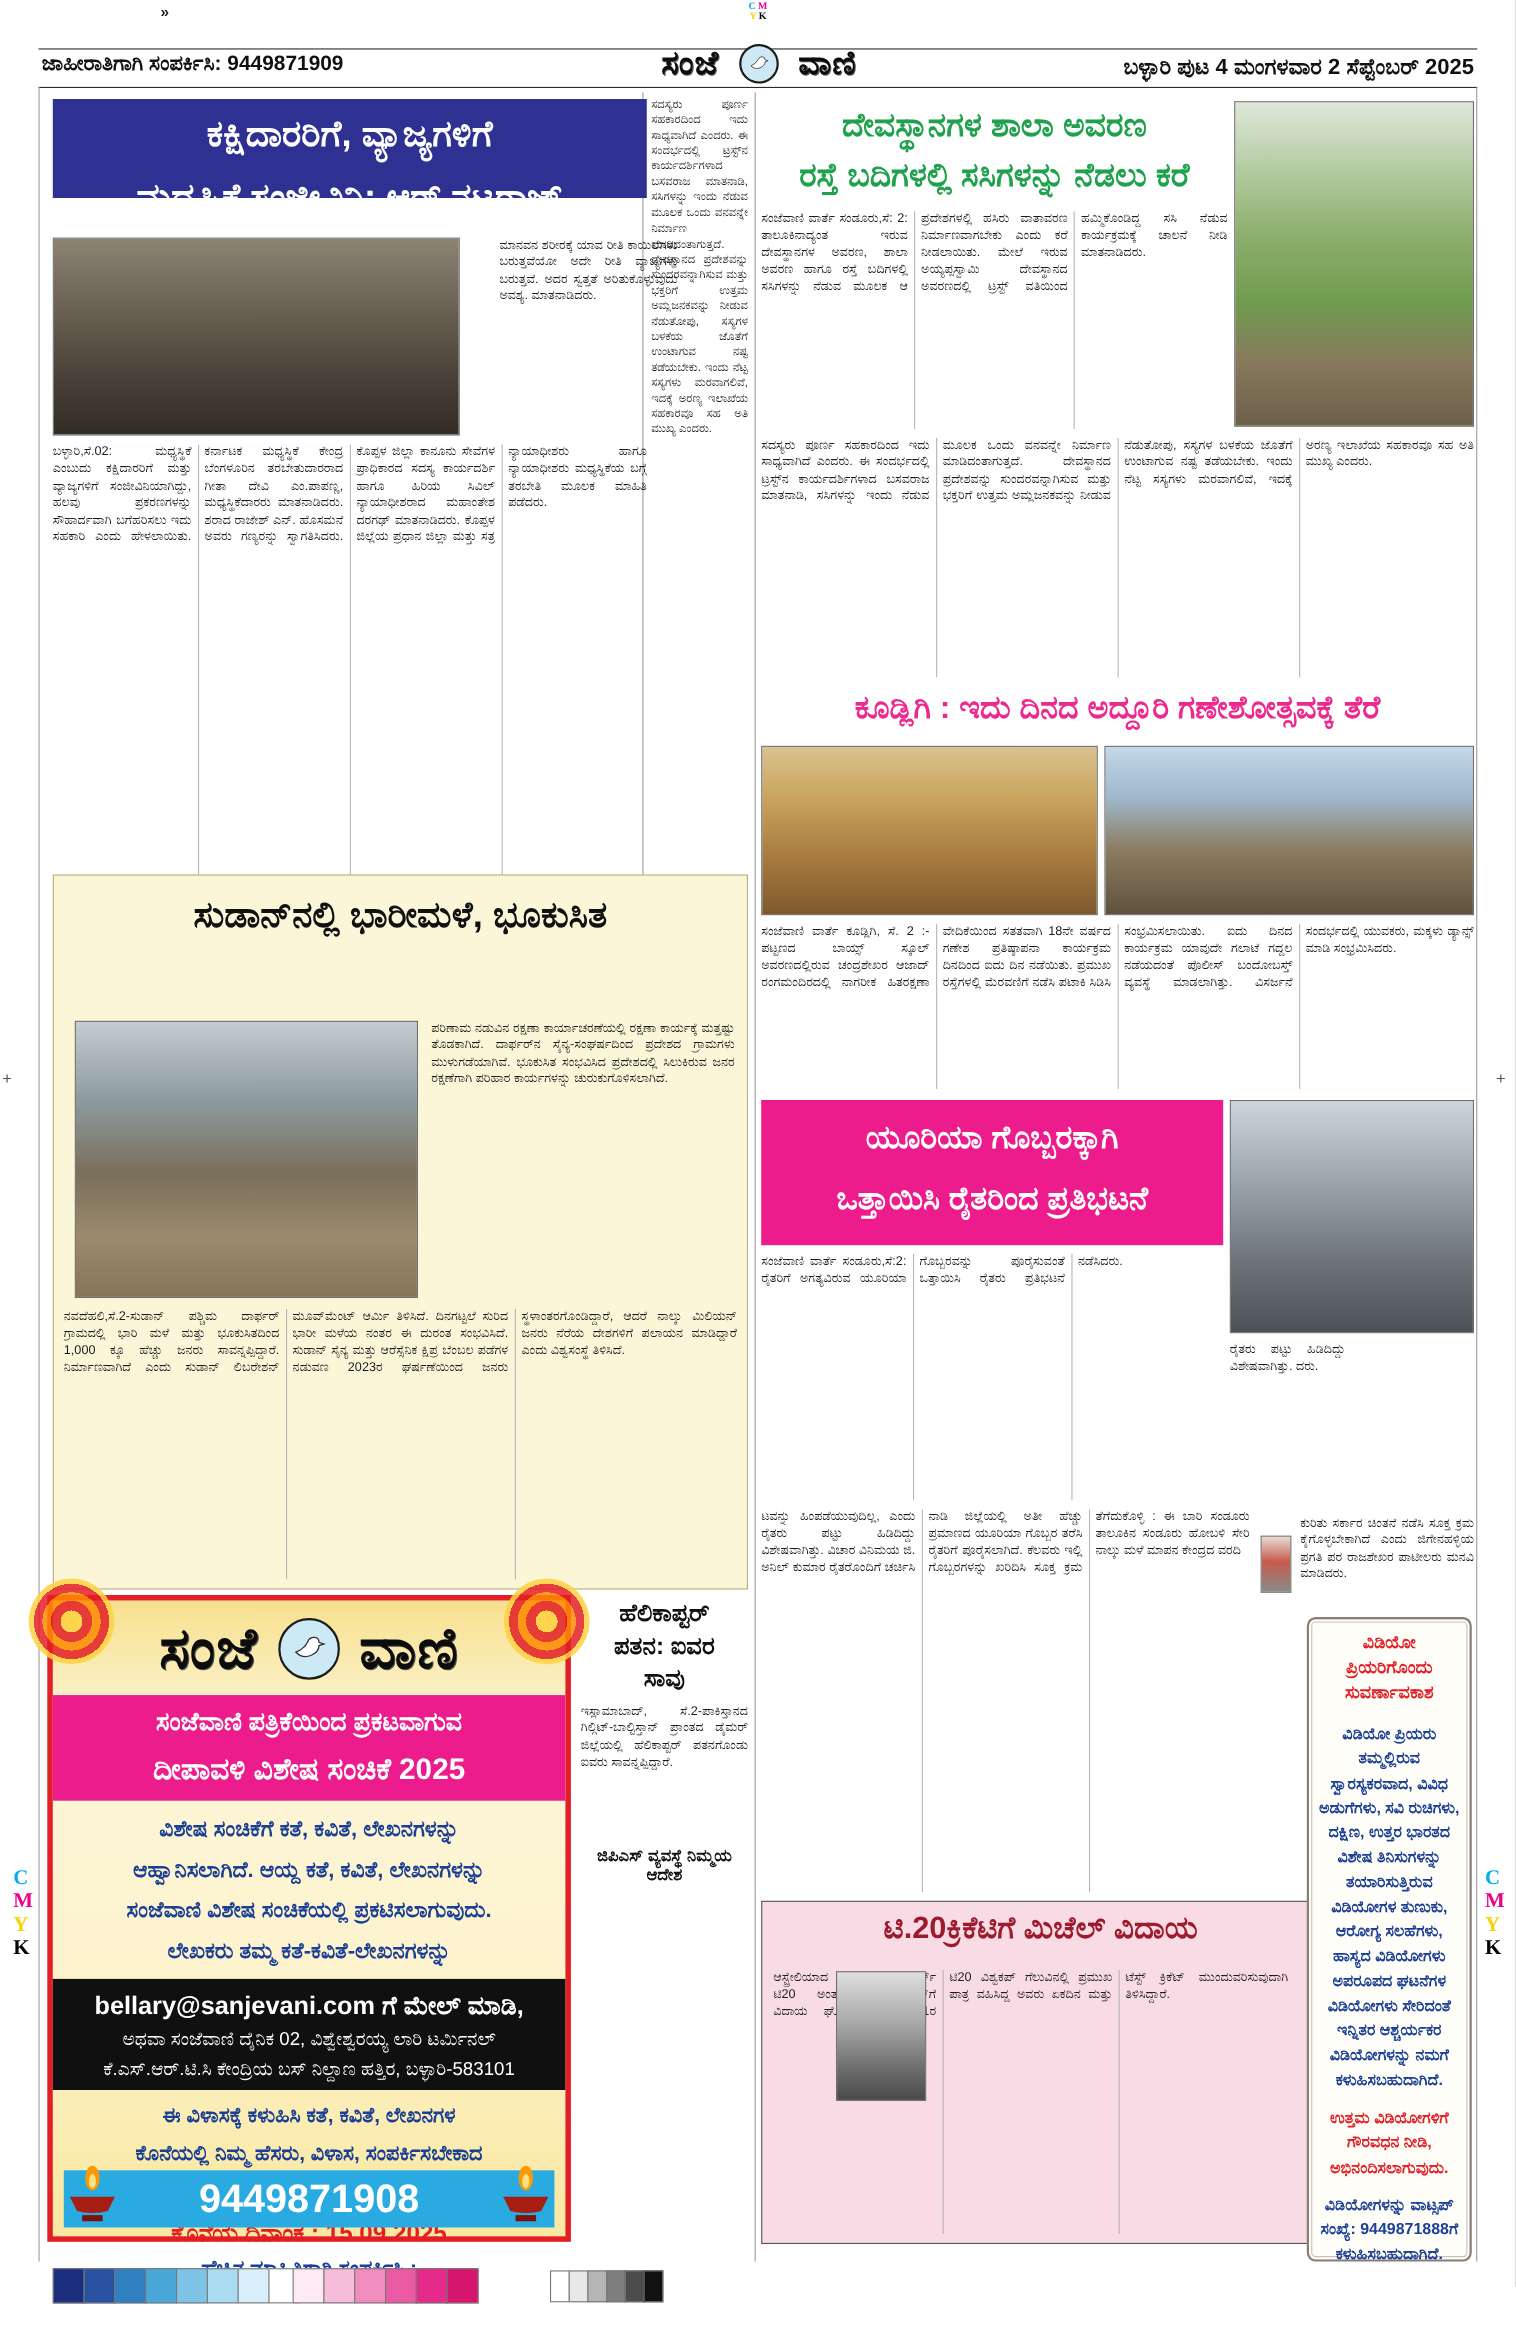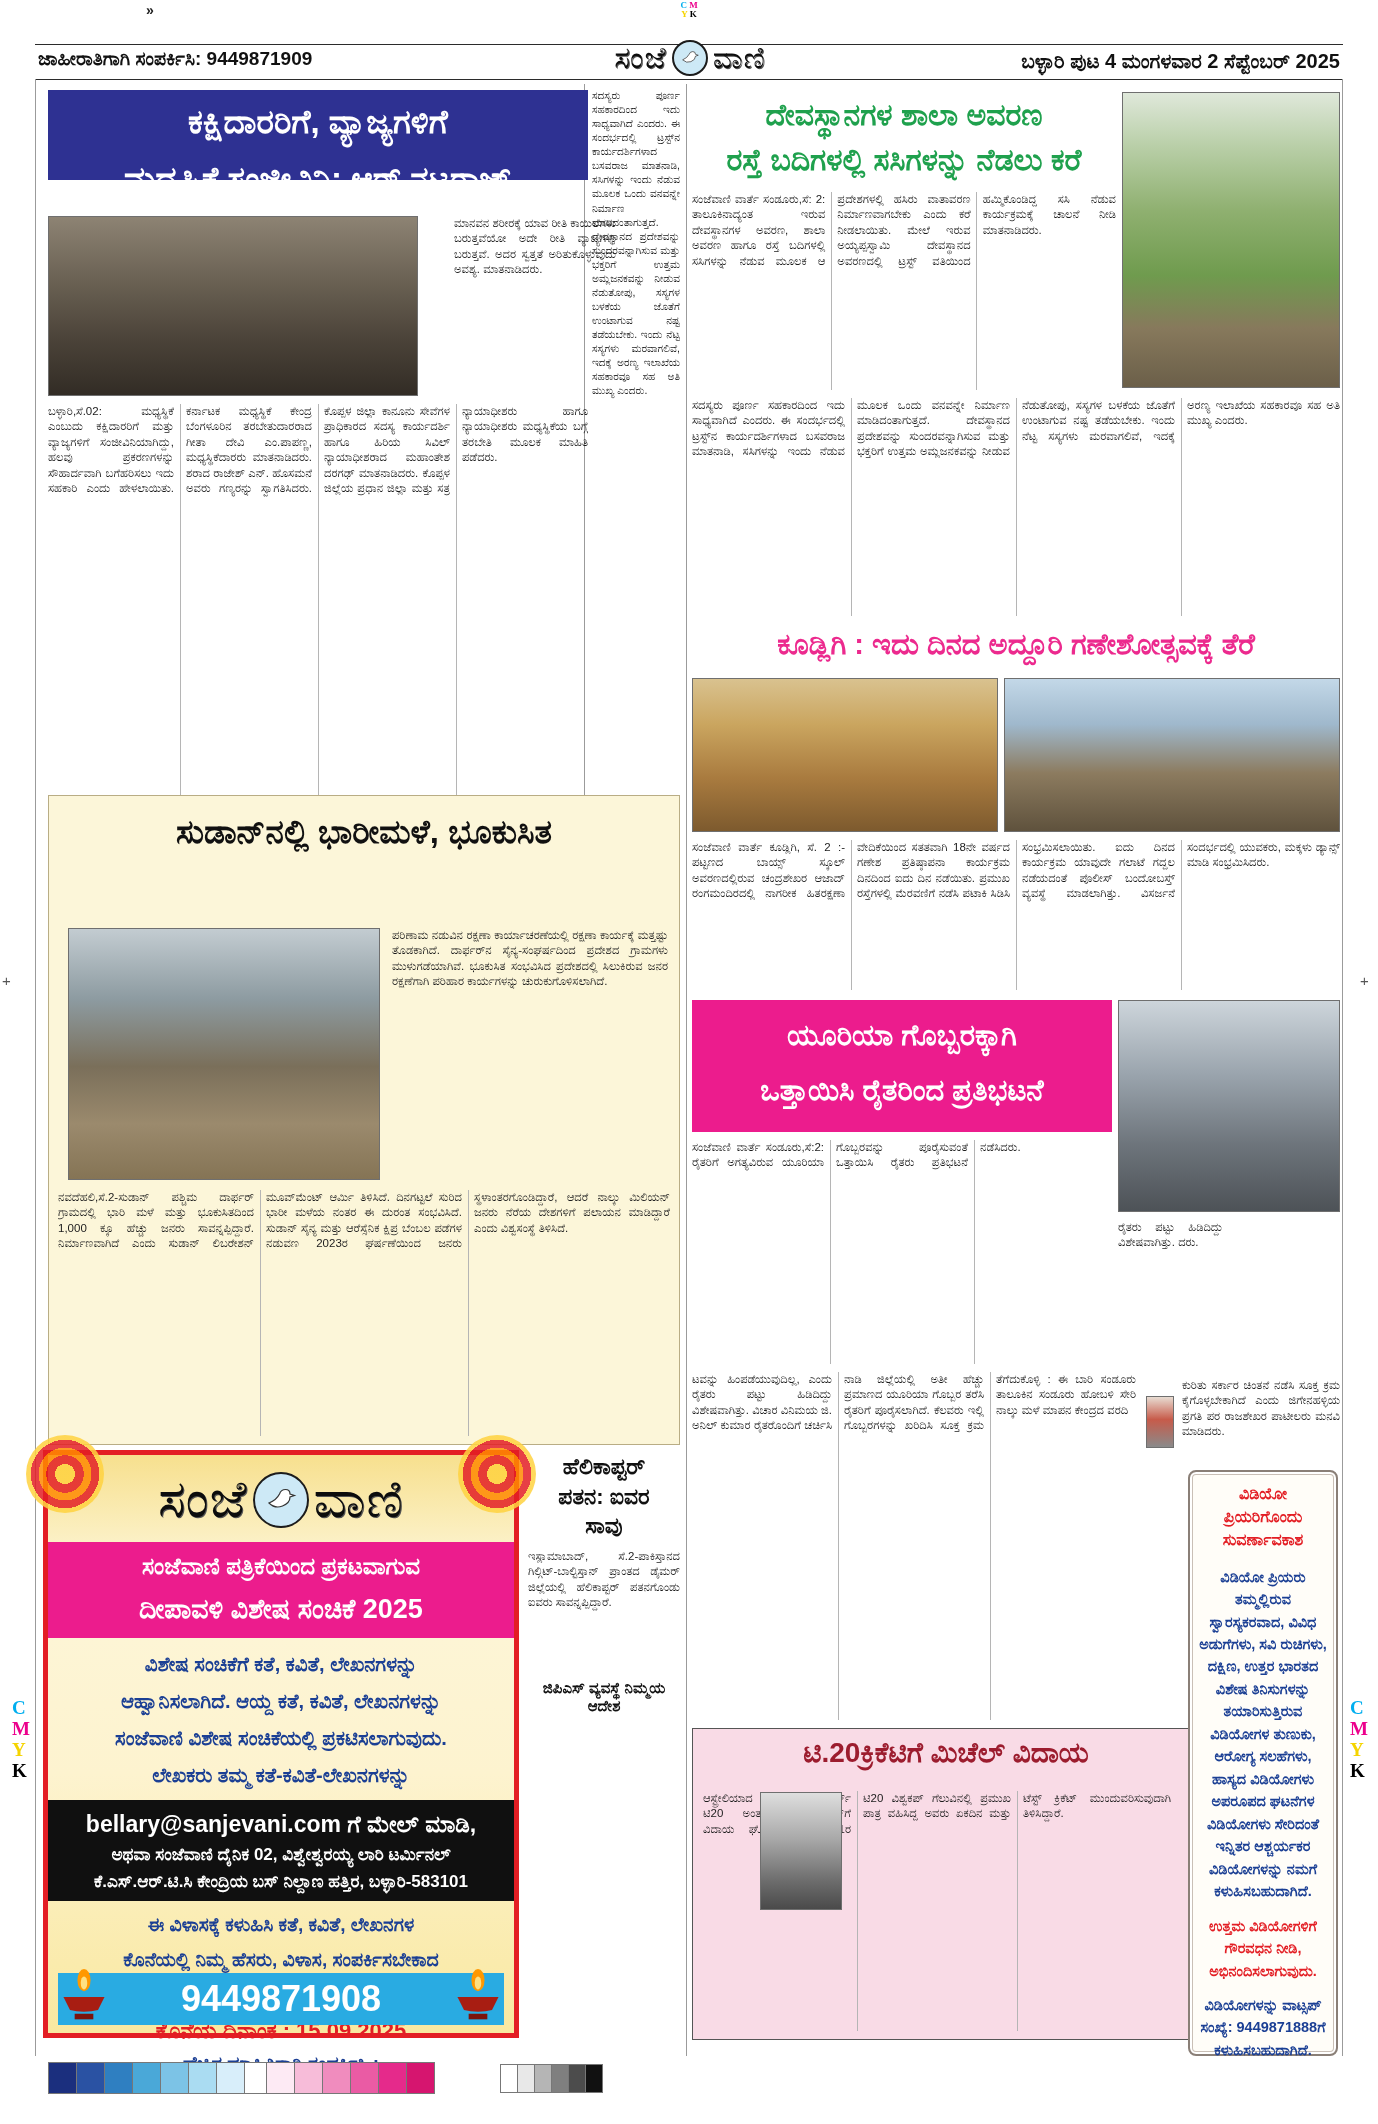--- a/index.html
+++ b/index.html
@@ -15,32 +15,32 @@
   .photo{border:1px solid #6f6f6f;}
   .head-a{background:#2e3192;color:#fff;font-weight:bold;font-size:33px;line-height:1.72;text-align:center;}
   .head-b{color:#1fa14d;font-weight:bold;font-size:30px;line-height:1.5;text-align:center;}
   .head-c{color:#ec2a8e;font-weight:bold;font-size:29px;text-align:center;}
   .head-d{background:#ec1c8d;color:#fff;font-weight:bold;font-size:29px;line-height:1.9;text-align:center;}
   .head-e{color:#111;font-weight:bold;font-size:33px;line-height:1.6;text-align:center;}
   .head-f{color:#111;font-weight:bold;font-size:22px;line-height:1.35;text-align:center;}
   .subhead-f{color:#111;font-weight:bold;font-size:15px;text-align:center;}
   .head-g{color:#9c1c2e;font-weight:bold;font-size:28px;text-align:center;}
   .masthead-txt{font-weight:bold;font-size:19px;color:#111;}
-  .logo{display:flex;align-items:center;justify-content:center;gap:5px;font-weight:normal;color:#0c0c0c;}
+  .logo{display:flex;align-items:center;justify-content:center;gap:18px;font-weight:bold;color:#0c0c0c;}
   .logo .word{font-size:30px;letter-spacing:1px;text-shadow:1px 1px 0 #555;}
   .dove{border-radius:50%;background:#cde9f6;border:2px solid #1c1c1c;display:flex;align-items:center;justify-content:center;}
   .sudan-box{background:#fcf6d9;border:1px solid #b9ad85;}
   .t20-box{background:#f9dbe6;border:1px solid #555;}
   .ad-box{background:linear-gradient(180deg,#f7e08e 0%,#fdf6d8 20%,#fdf3cf 55%,#f9e8a0 100%);
           border:5px solid #e31e24;}
   .ad-pinkband{background:#ec1c8d;color:#fff;font-weight:bold;font-size:23px;line-height:1.75;text-align:center;}
   .ad-blue{color:#1b3f94;font-weight:bold;font-size:20px;line-height:1.85;text-align:center;}
   .ad-black{background:#101010;color:#fff;text-align:center;}
   .ad-black .l1{font-size:23px;font-weight:bold;line-height:1.6;}
-  .ad-black .l2{font-size:17px;font-weight:bold;line-height:1.55;}
+  .ad-black .l2{font-size:17px;font-weight:normal;line-height:1.55;}
   .ad-red{color:#e31e24;font-weight:bold;font-size:22px;text-align:center;}
   .ad-phone{background:#29abe2;color:#fff;font-weight:bold;font-size:36px;text-align:center;line-height:1.1;}
   .mandala{border-radius:50%;background:radial-gradient(circle,#ffd23f 0 18%,#e31e24 18% 34%,#ff8a00 34% 48%,#e31e24 48% 62%,#ffd23f 62% 75%,#e31e24 75%);opacity:.85;}
   .video-box{background:#fffdf8;border:2px solid #8a7f77;border-radius:8px;box-shadow:inset 0 0 0 2px #fff,inset 0 0 0 3px #c9bfb6;}
   .video-head{color:#e31e24;font-weight:bold;font-size:16px;text-align:center;line-height:1.45;}
   .video-blue{color:#1b3f94;font-weight:bold;font-size:14.5px;text-align:center;line-height:1.55;}
   .video-red{color:#e31e24;font-weight:bold;font-size:14.5px;text-align:center;line-height:1.55;}
   .swrow{display:flex;gap:0;}
   .swrow .swatch{width:27px;height:30px;border:1px solid #777;margin-right:-1px;}
   .swrow.gray .swatch{width:16px;height:27px;}

